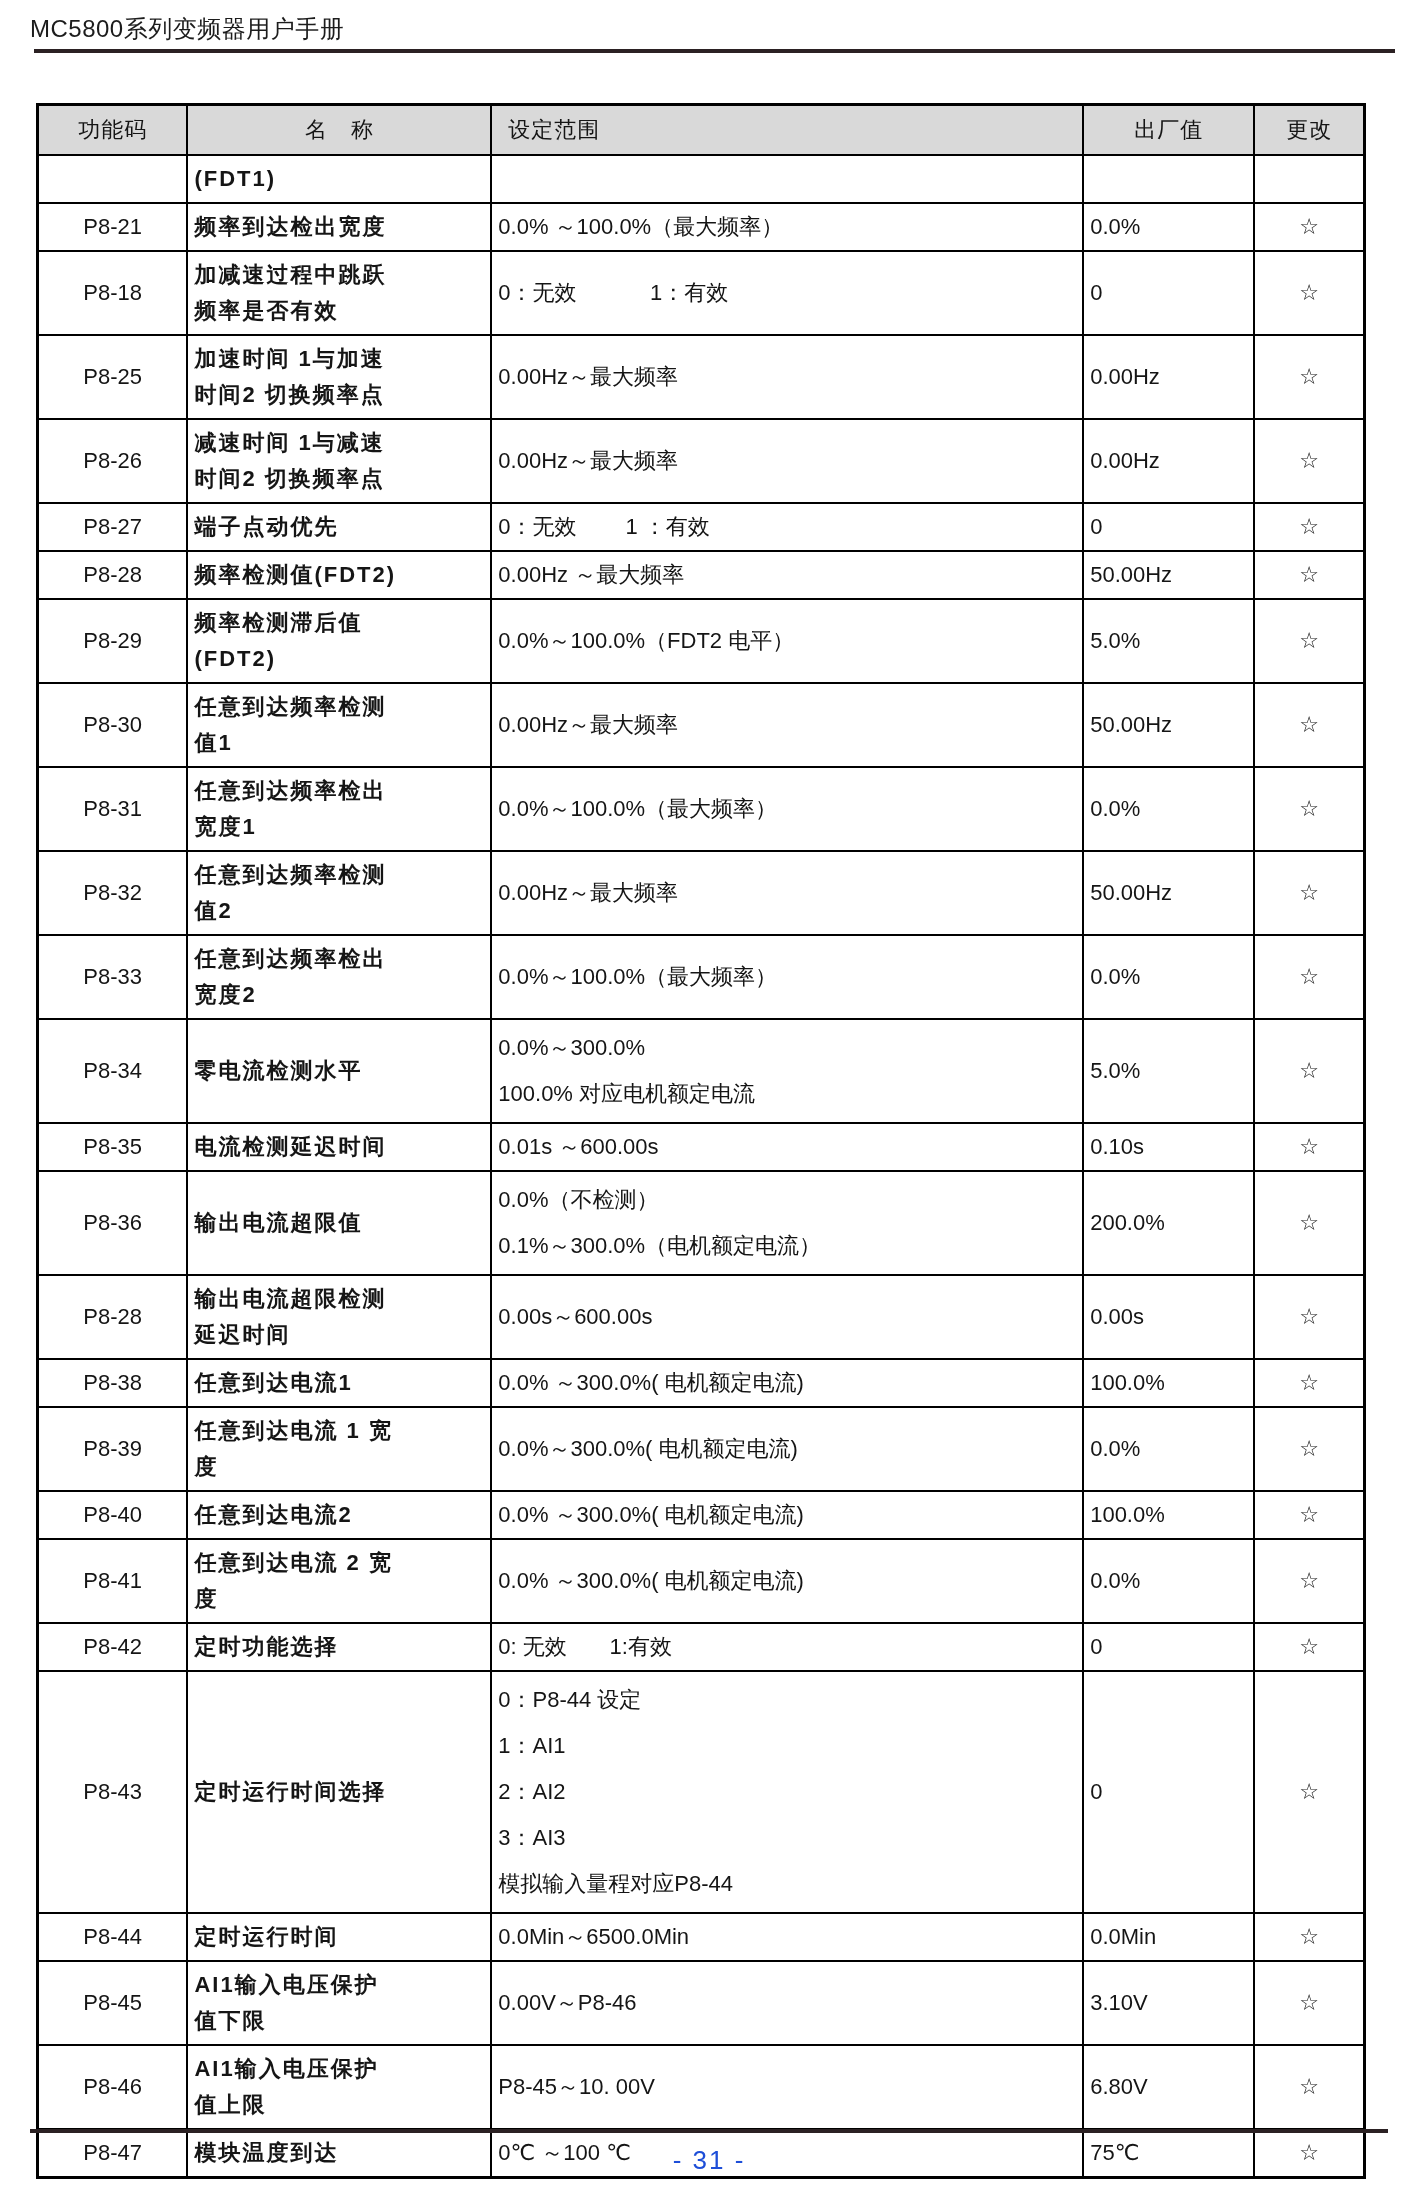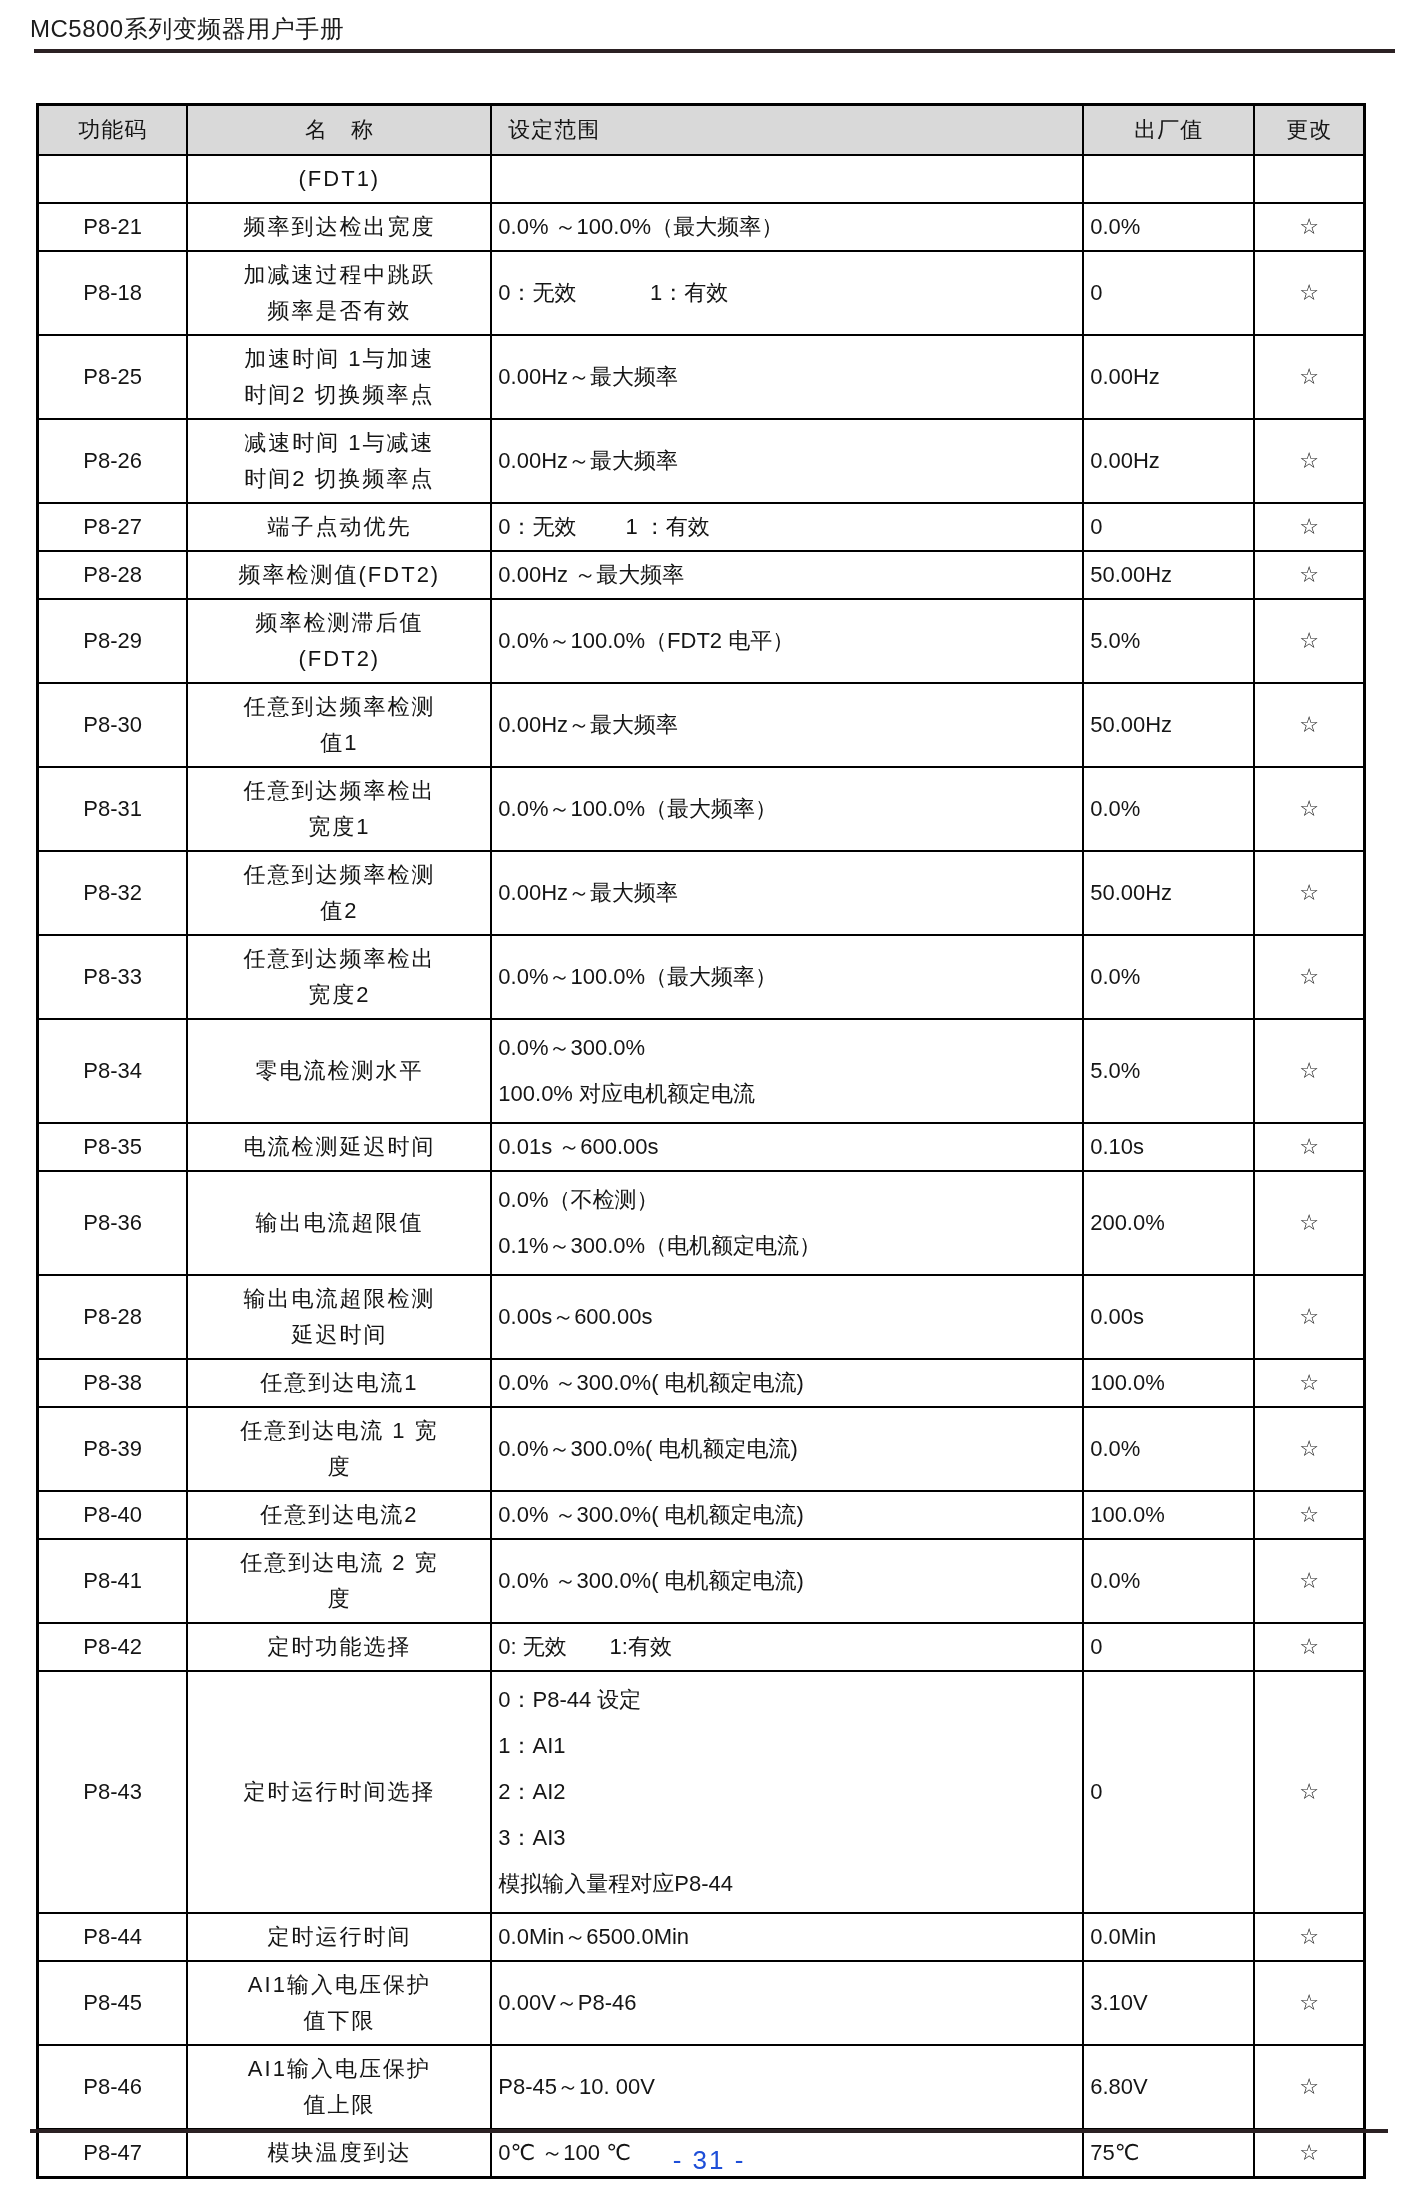--- a/index.html
+++ b/index.html
@@ -41,21 +41,21 @@
   }
   .param-table thead th {
     background: #d9d9d9;
     font-weight: normal;
     height: 38px;
     text-align: center;
     letter-spacing: 1px;
   }
   .param-table thead th.th-range { text-align: left; padding-left: 16px; margin-top: 30px; }
   .cell-code   { text-align: center; }
-  .cell-name   { text-align: center; padding-left: 10px; letter-spacing: 2px; white-space: pre-wrap; }
+  .cell-name   { text-align: left; padding-left: 10px; letter-spacing: 2px; white-space: pre-wrap; font-weight: bold; }
   .cell-range  { text-align: left; padding-left: 14px; white-space: pre-wrap; }
   .cell-range.range-spread { line-height: 46px; border-radius: 24px; }
   .cell-default{ text-align: left; }
   .cell-star   { text-align: center; font-size: 27px; font-family: "DejaVu Sans", sans-serif; }
   .footer {
     position: absolute;
     left: 30px;
     right: 14px;
     top: 2129px;
   }

